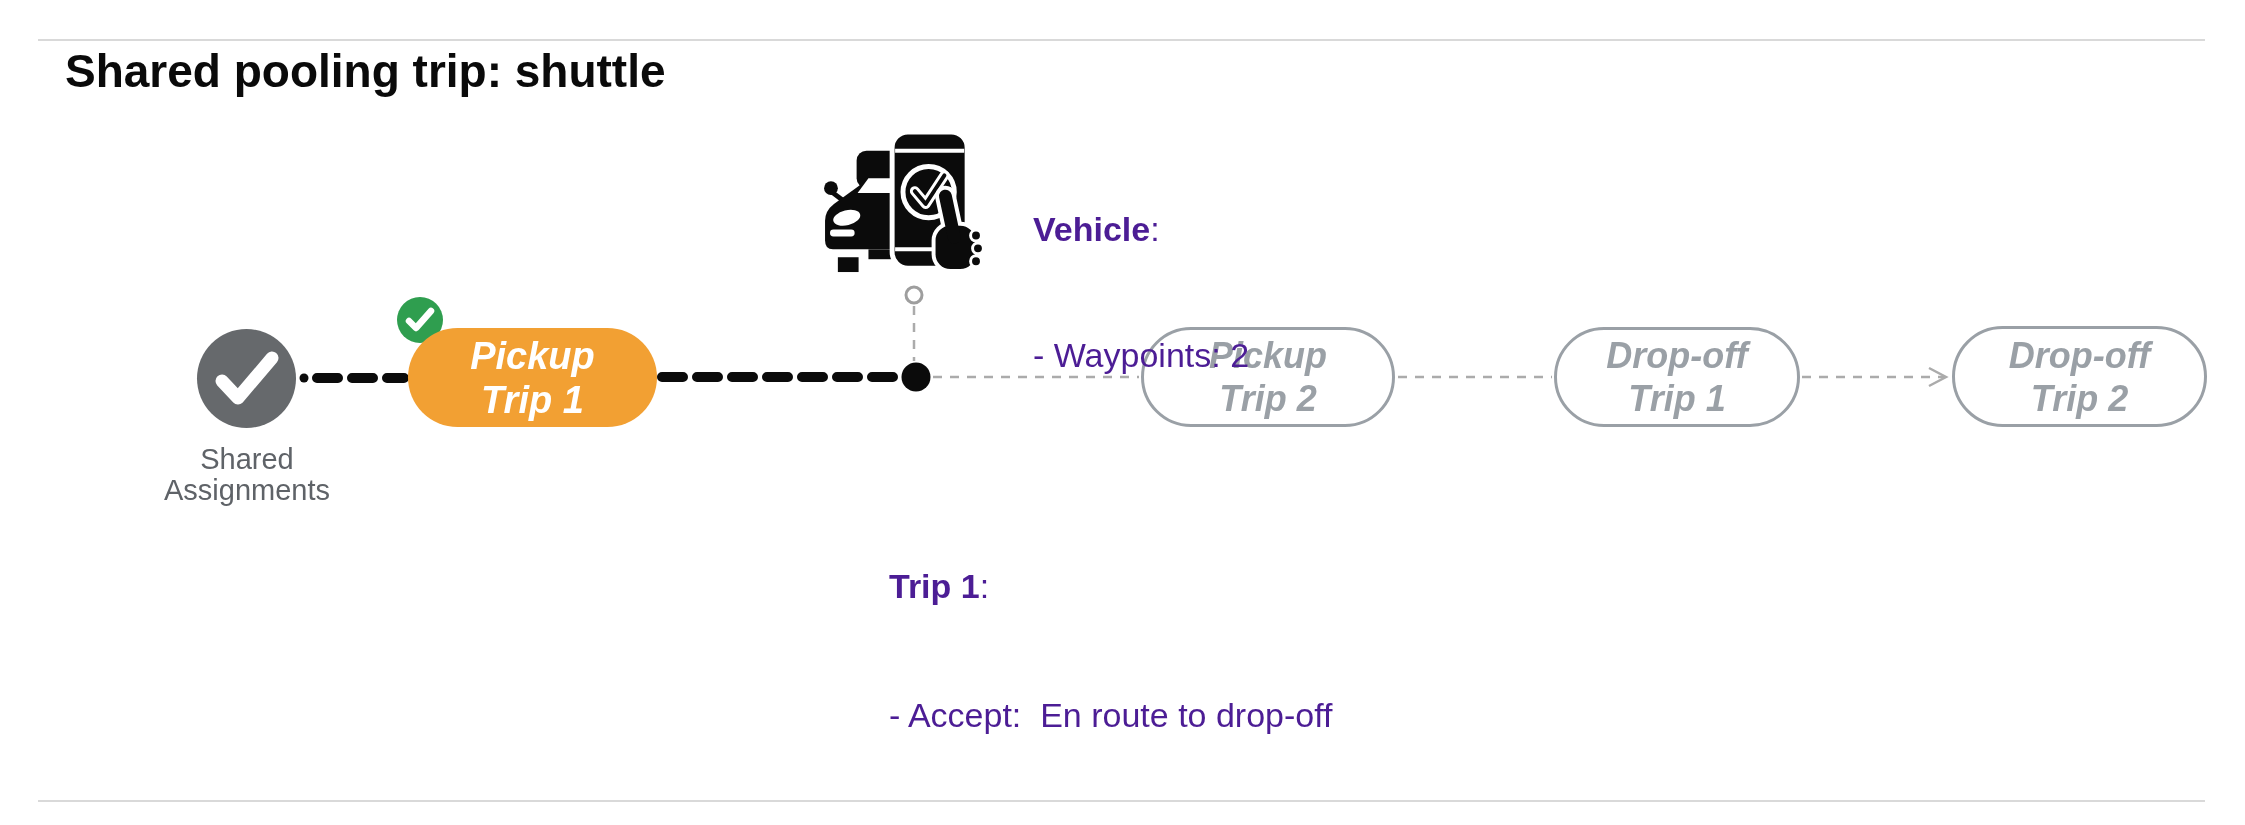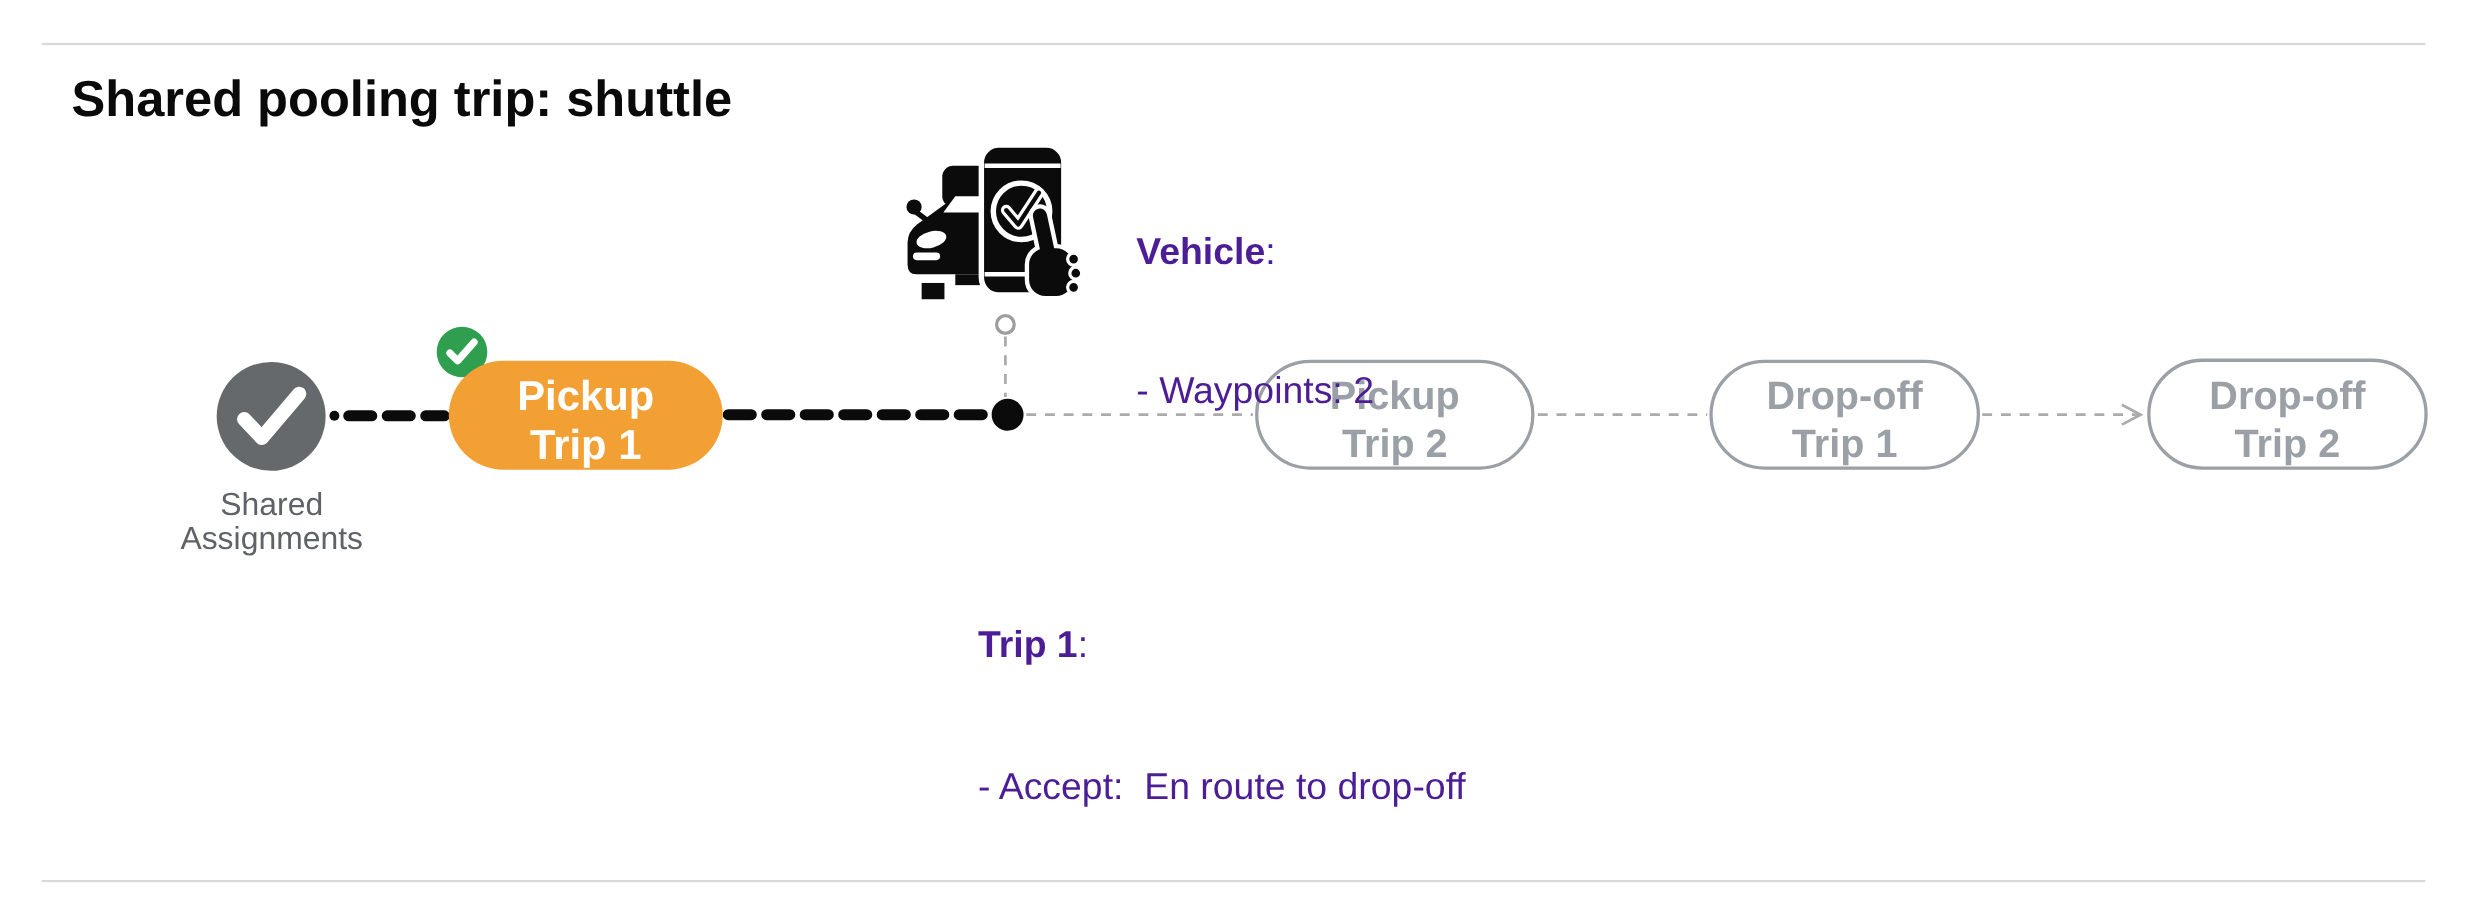--- a/index.html
+++ b/index.html
@@ -16,21 +16,21 @@
     left: 38px;
     width: 2167px;
     height: 2px;
     background: #d9d9d9;
   }
   .divider.top { top: 39px; }
   .divider.bottom { top: 800px; }
   .page-title {
     position: absolute;
     left: 65px;
-    top: 62px;
+    top: 44px;
     font-size: 46px;
     line-height: 54px;
     font-weight: 700;
     color: #0a0a0a;
     white-space: pre-wrap;
   }
   .connector-layer {
     position: absolute;
     left: 0; top: 0;
     width: 2245px;
@@ -58,22 +58,23 @@
     background: #2f9e4f;
     display: flex;
     align-items: center;
     justify-content: center;
   }
   .pill {
     position: absolute;
     box-sizing: border-box;
     border-radius: 52px;
     display: flex;
-    align-items: flex-end;
+    align-items: center;
     justify-content: center;
+    font-style: italic;
   }
   .pill .pill-label {
     font-weight: 700;
     text-align: center;
     white-space: pre-wrap;
   }
   .pill.current {
     left: 408px; top: 328px; width: 249px; height: 99px;
     background: #f2a033;
   }

